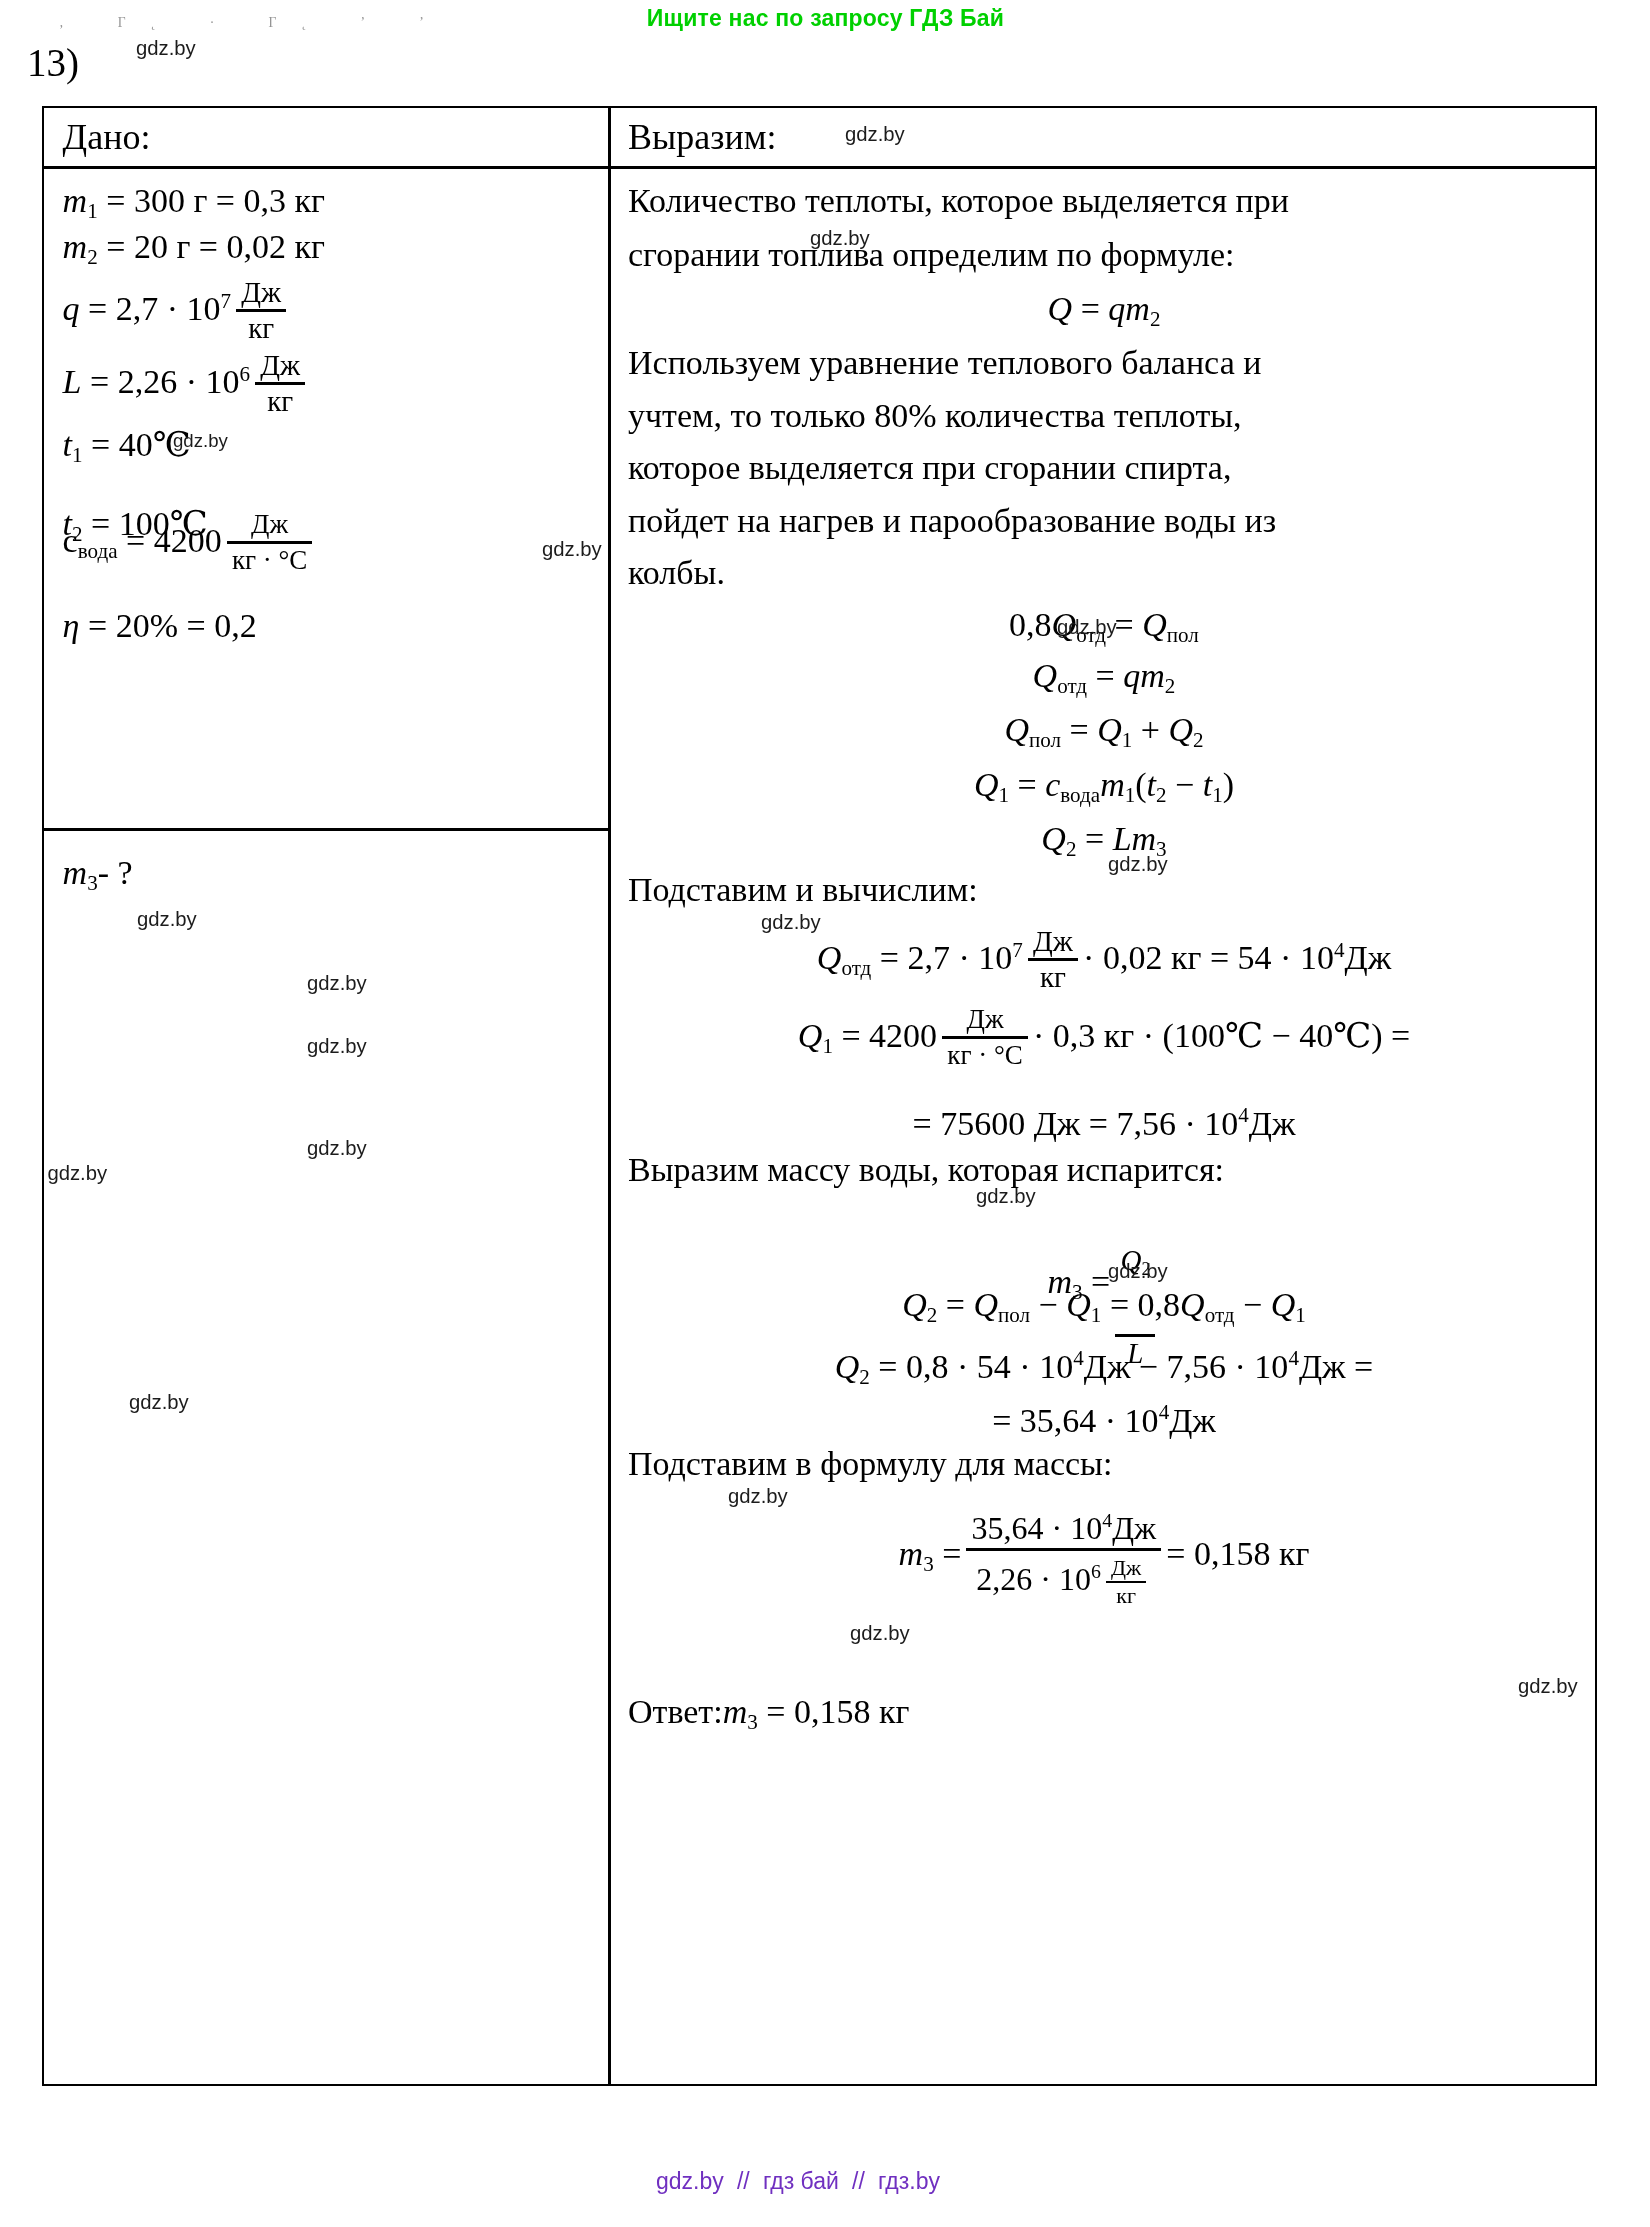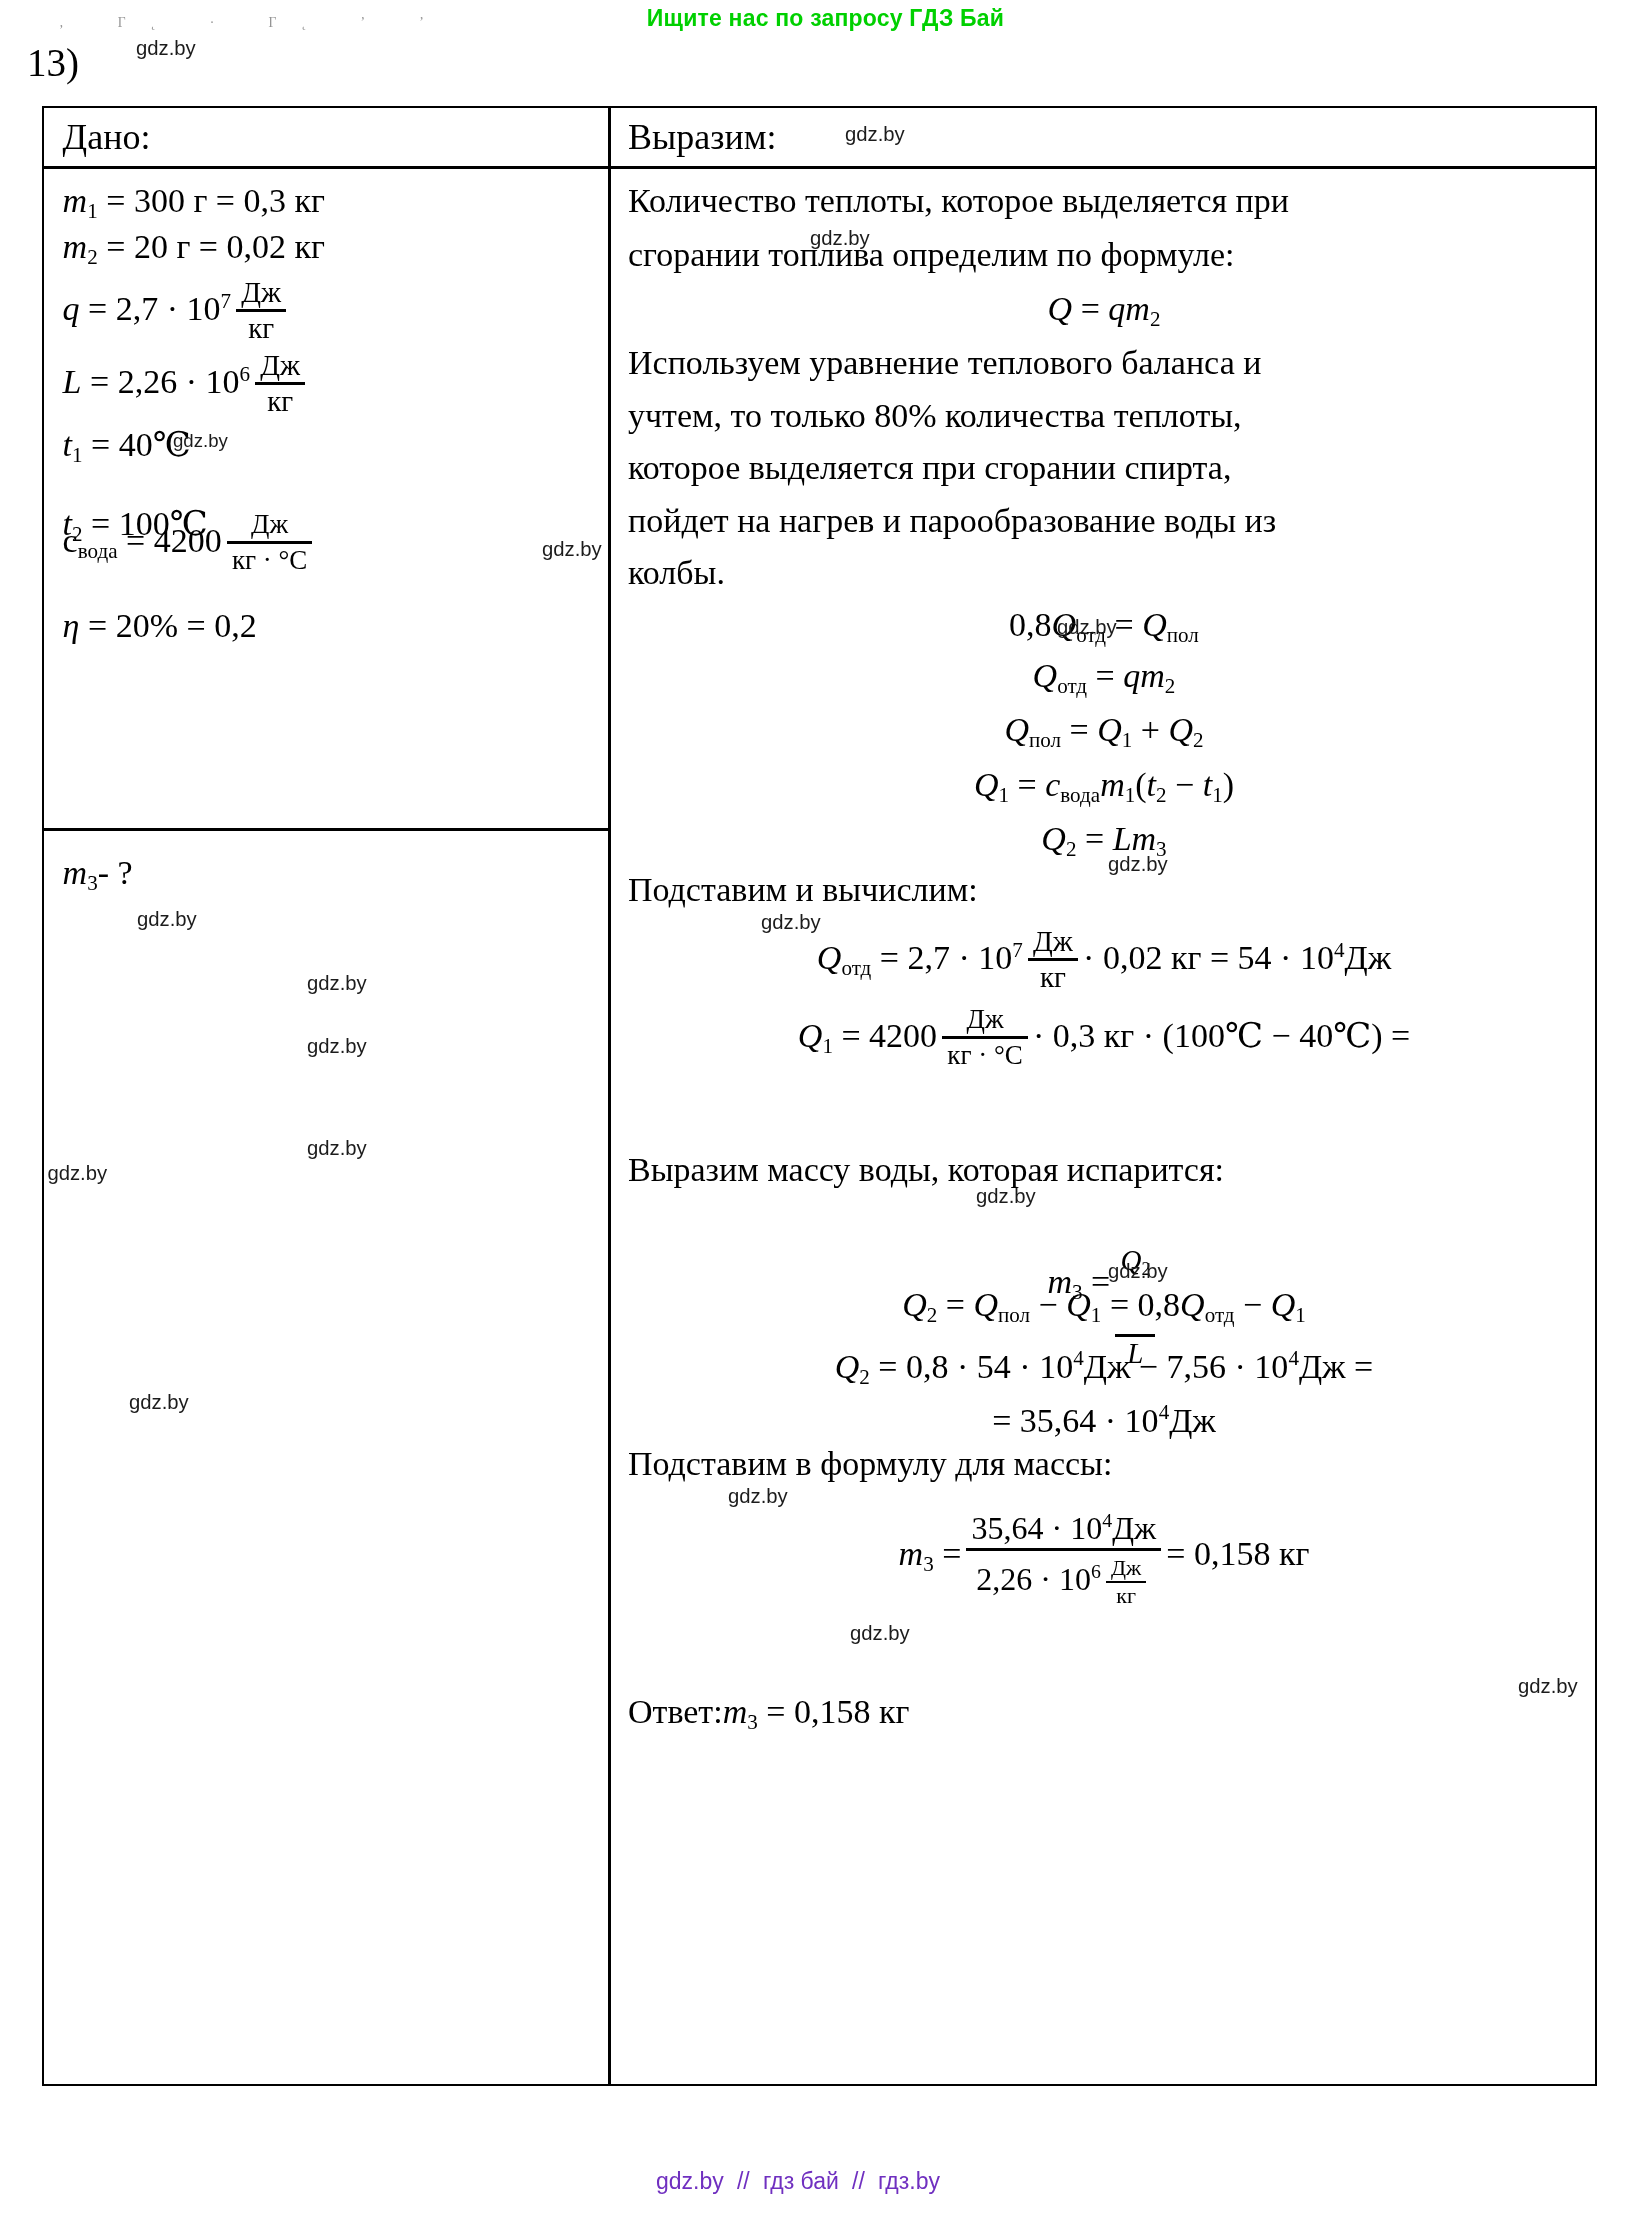--- a/index.html
+++ b/index.html
@@ -320,20 +320,23 @@
     <span class="up">= 2,7 · 10</span><span class="sup">7</span><span class="frac"><span class="num">Дж</span><span class="den">кг</span></span><span class="up">· 0,02 кг = 54 · 10</span><span class="sup">4</span><span class="up">Дж</span>
   </div>
 
   <div class="wm" style="left:263px; top:864px;">gdz.by</div>
 
   <div class="cf" style="left:569px; top:898px;">
     <span class="var">Q</span><span class="sub">1</span>
     <span class="up">= 4200</span><span class="frac small"><span class="num">Дж</span><span class="den">кг · °С</span></span><span class="up">· 0,3 кг · (100℃ − 40℃) =</span>
   </div>
 
+  <div class="cf" style="left:569px; top:987px;">
+    <span class="up">= 75600 Дж = 7,56 · 10</span><span class="sup">4</span><span class="up">Дж</span>
+  </div>
 
   <div class="p" style="left:584px; top:1042px;">Выразим массу воды, которая испарится:</div>
   <div class="wm" style="left:932px; top:1077px;">gdz.by</div>
 
   <div class="cf" style="left:569px; top:1091px;">
     <span class="var">m</span><span class="sub">3</span>
     <span class="up">=</span><span class="frac ital"><span class="num"><span>Q</span><span class="sub">2</span></span><span class="den">L</span></span>
   </div>
 
   <div class="wm" style="left:1064px; top:1152px;">gdz.by</div>

